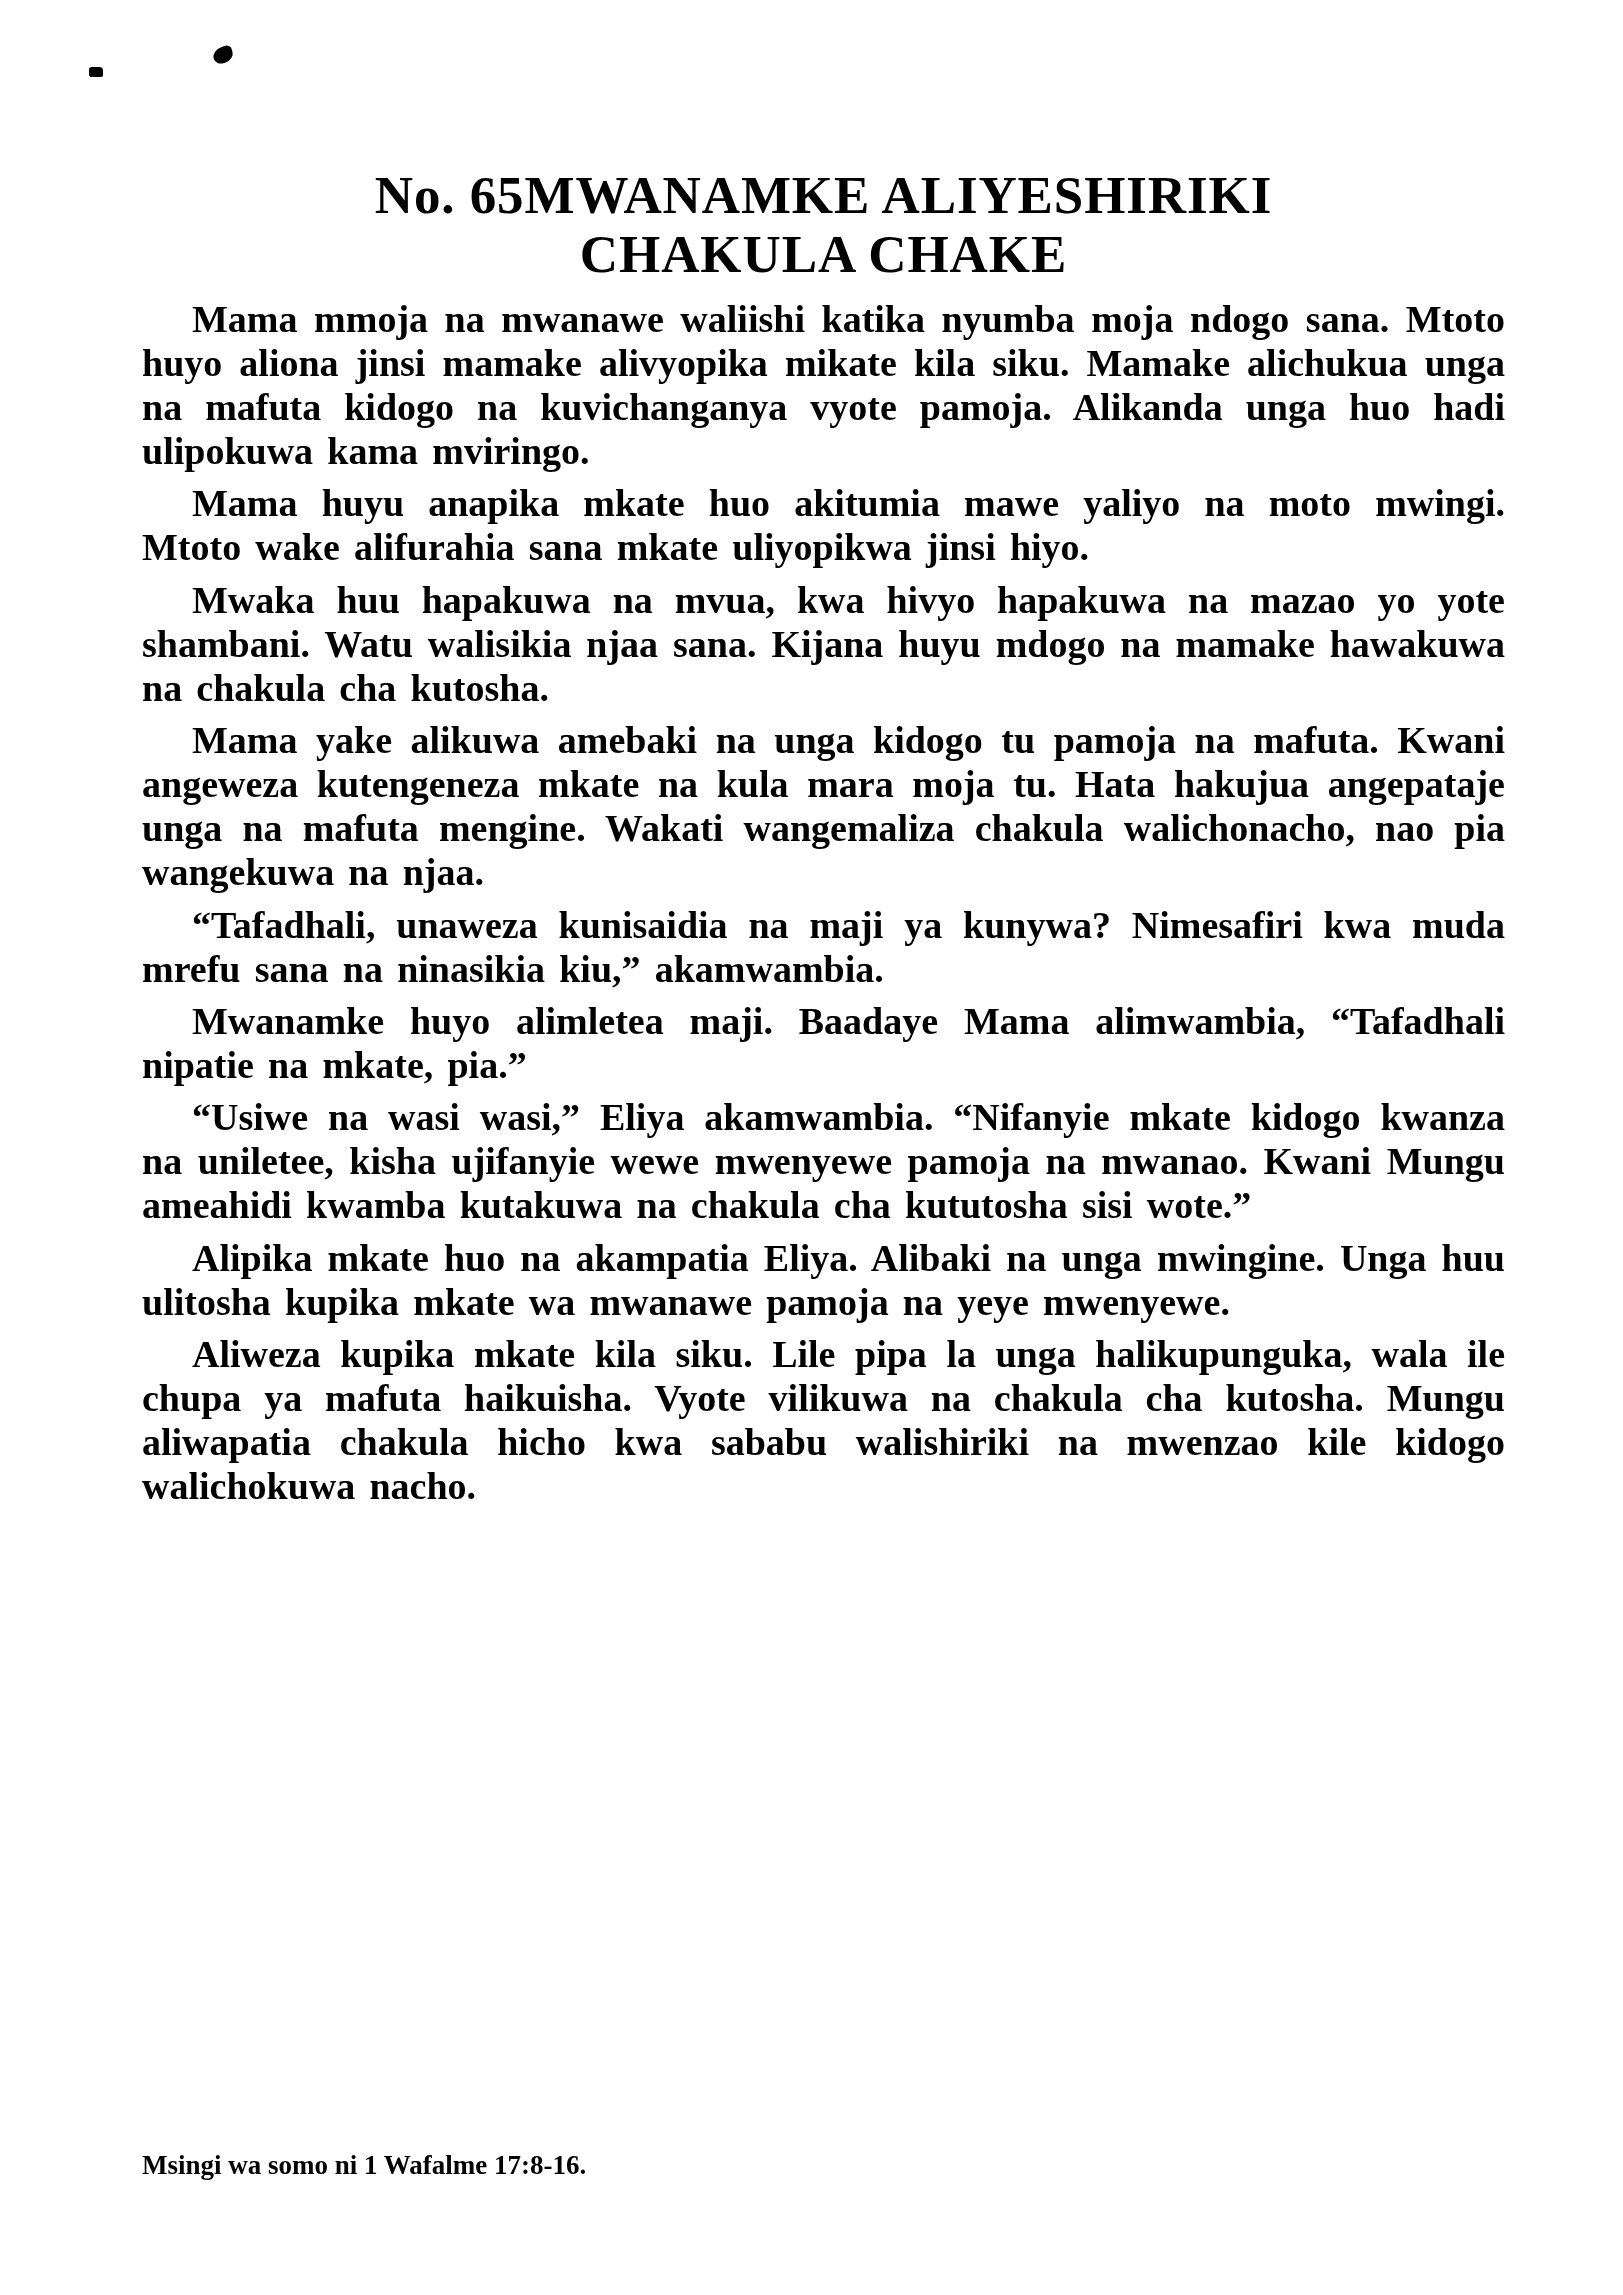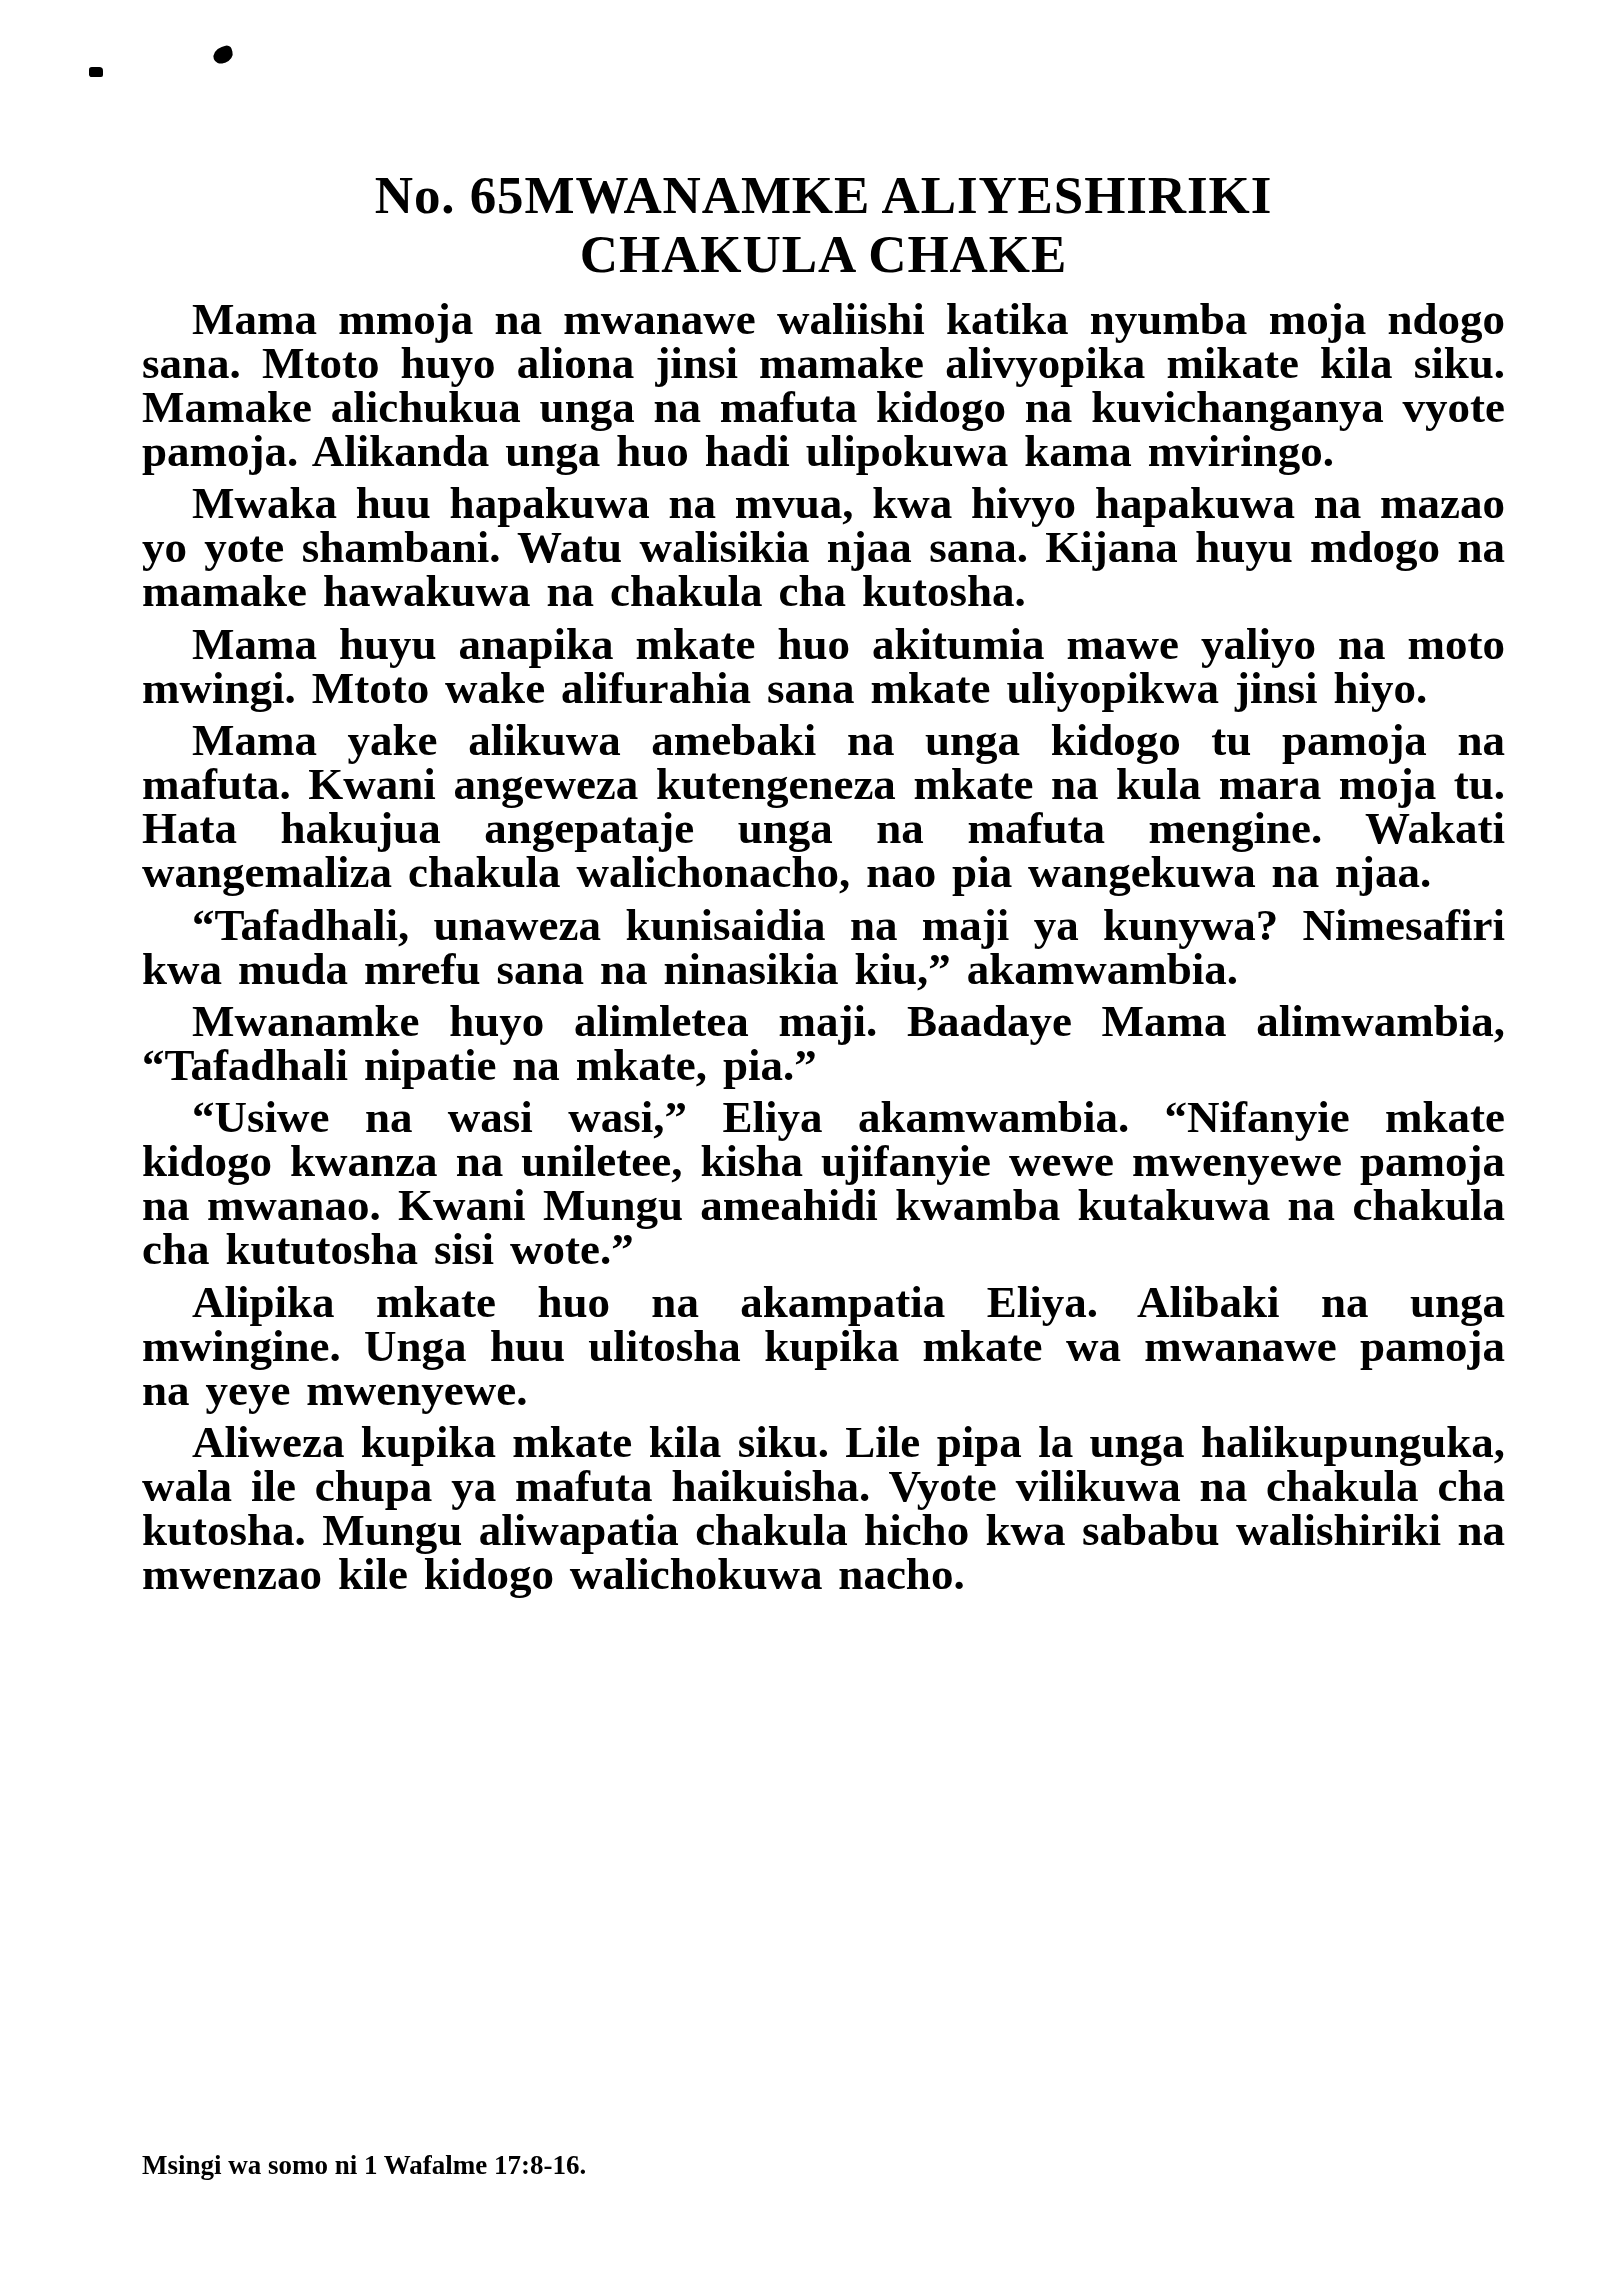--- a/index.html
+++ b/index.html
@@ -49,21 +49,21 @@
     letter-spacing: 0.9px;
     text-align: center;
   }
   .title-line1 {
     display: flex;
     justify-content: center;
     white-space: nowrap;
   }
   .body-text p {
     margin: 0 0 8.4px 0;
-    font-size: 45px;
+    font-size: 38px;
     line-height: 44px;
     font-weight: bold;
     text-align: justify;
     text-indent: 50px;
     word-spacing: 4.7px;
   }
   .footer {
     position: absolute;
     left: 142px;
     top: 2150px;
@@ -85,22 +85,22 @@
     <h1 class="title">
       <span class="title-line1">
         <span>No. 65</span>
         <span>MWANAMKE ALIYESHIRIKI</span>
       </span>
       <span class="title-line2">CHAKULA CHAKE</span>
     </h1>
 
     <div class="body-text">
       <p>Mama mmoja na mwanawe waliishi katika nyumba moja ndogo sana. Mtoto huyo aliona jinsi mamake alivyopika mikate kila siku. Mamake alichukua unga na mafuta kidogo na kuvichanganya vyote pamoja. Alikanda unga huo hadi ulipokuwa kama mviringo.</p>
+      <p>Mama huyu anapika mkate huo akitumia mawe yaliyo na moto mwingi. Mtoto wake alifurahia sana mkate uliyopikwa jinsi hiyo.</p>
       <p>Mwaka huu hapakuwa na mvua, kwa hivyo hapakuwa na mazao yo yote shambani. Watu walisikia njaa sana. Kijana huyu mdogo na mamake hawakuwa na chakula cha kutosha.</p>
-      <p>Mama huyu anapika mkate huo akitumia mawe yaliyo na moto mwingi. Mtoto wake alifurahia sana mkate uliyopikwa jinsi hiyo.</p>
       <p>Mama yake alikuwa amebaki na unga kidogo tu pamoja na mafuta. Kwani angeweza kutengeneza mkate na kula mara moja tu. Hata hakujua angepataje unga na mafuta mengine. Wakati wangemaliza chakula walichonacho, nao pia wangekuwa na njaa.</p>
       <p>“Tafadhali, unaweza kunisaidia na maji ya kunywa? Nimesafiri kwa muda mrefu sana na ninasikia kiu,” akamwambia.</p>
       <p>Mwanamke huyo alimletea maji. Baadaye Mama alimwambia, “Tafadhali nipatie na mkate, pia.”</p>
       <p>“Usiwe na wasi wasi,” Eliya akamwambia. “Nifanyie mkate kidogo kwanza na uniletee, kisha ujifanyie wewe mwenyewe pamoja na mwanao. Kwani Mungu ameahidi kwamba kutakuwa na chakula cha kututosha sisi wote.”</p>
       <p>Alipika mkate huo na akampatia Eliya. Alibaki na unga mwingine. Unga huu ulitosha kupika mkate wa mwanawe pamoja na yeye mwenyewe.</p>
       <p>Aliweza kupika mkate kila siku. Lile pipa la unga halikupunguka, wala ile chupa ya mafuta haikuisha. Vyote vilikuwa na chakula cha kutosha. Mungu aliwapatia chakula hicho kwa sababu walishiriki na mwenzao kile kidogo walichokuwa nacho.</p>
     </div>
 
   </div>
 

